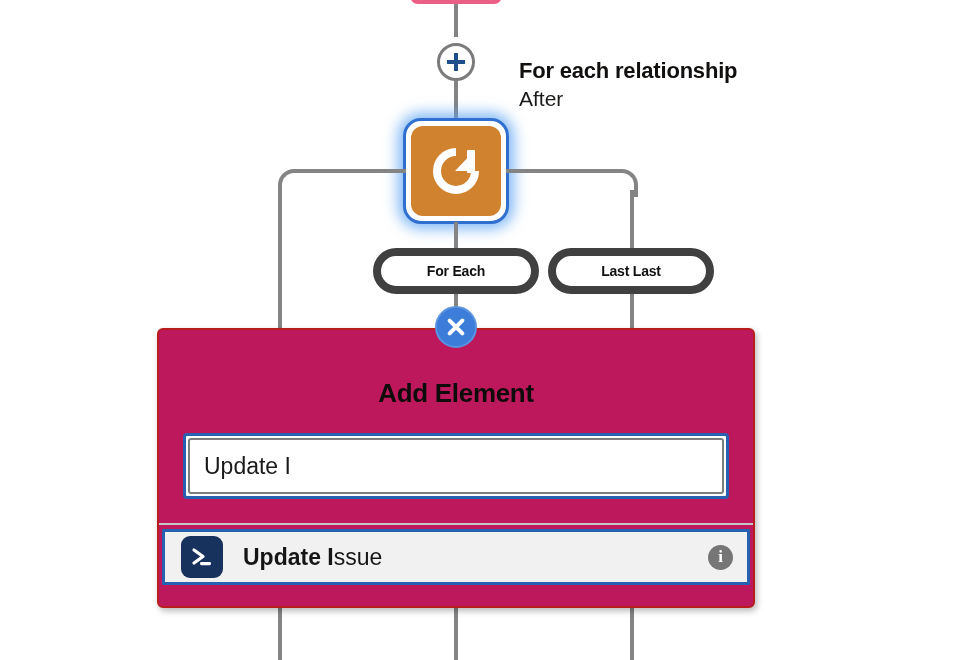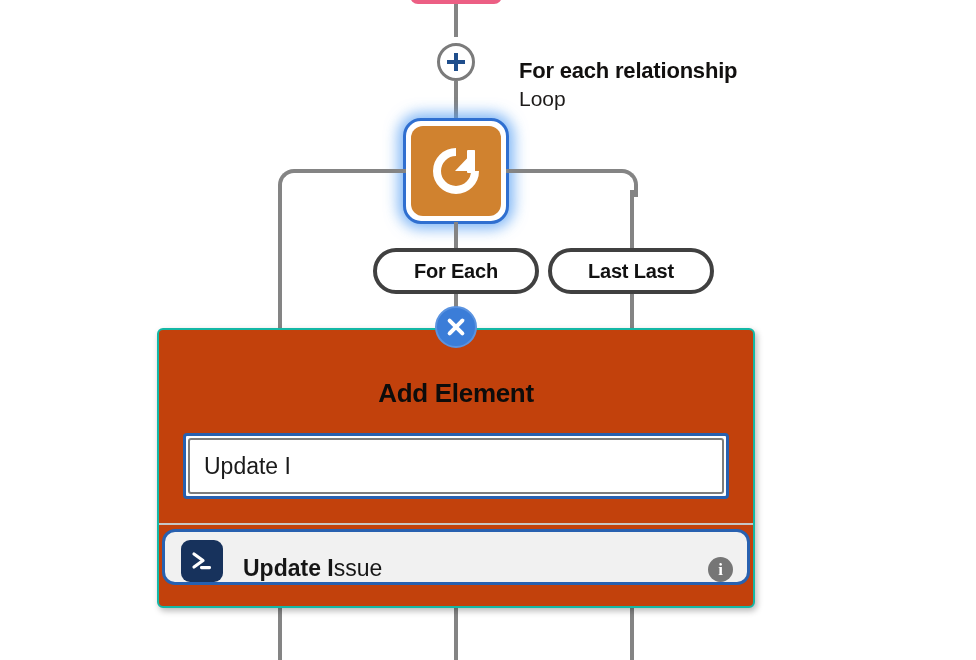--- a/index.html
+++ b/index.html
@@ -117,26 +117,26 @@
     color: #1d1b1a;
     line-height: 28px;
   }
 
   
   .pill {
     position: absolute;
     height: 46px;
     border-radius: 23px;
     background: #ffffff;
-    border: 4px solid #404040;
+    border: 8px solid #404040;
     box-sizing: border-box;
     display: flex;
     align-items: center;
     justify-content: center;
-    font-size: 20px;
+    font-size: 14px;
     font-weight: bold;
     color: #111111;
     letter-spacing: -0.2px;
     cursor: pointer;
   }
 
   
   .close-btn {
     position: absolute;
     width: 42px;
@@ -160,22 +160,22 @@
     margin-top: -2px;
     background: #ffffff;
     border-radius: 2px;
   }
   .close-btn::before { transform: rotate(45deg); }
   .close-btn::after  { transform: rotate(-45deg); }
 
   
   .dialog {
     position: absolute;
-    background: #c2410c;
-    border: 2px solid #14b8a6;
+    background: #be185d;
+    border: 2px solid #b91c1c;
     border-radius: 6px;
     box-sizing: border-box;
     box-shadow: 2px 3px 6px rgba(0,0,0,0.28);
     z-index: 30;
   }
   .dialog-title {
     text-align: center;
     font-size: 26px;
     font-weight: bold;
     color: #0d0c0b;
@@ -206,25 +206,25 @@
   }
   .results-divider {
     margin-top: 24px;
     height: 2px;
     background: #c6c6c6;
   }
   .result-row {
     margin: 4px 3px 3px 3px;
     height: 56px;
     border: 3px solid #2861b0;
-    border-radius: 13px;
+    border-radius: 1px;
     background: #f1f1f1;
     box-sizing: border-box;
     display: flex;
-    align-items: flex-end;
+    align-items: center;
     padding: 0 14px 0 16px;
     cursor: pointer;
   }
   .term-icon {
     width: 42px;
     height: 42px;
     border-radius: 9px;
     background: #17325c;
     flex: 0 0 auto;
     display: flex;
@@ -278,21 +278,21 @@
           <path d="M31 12 A19 19 0 1 0 50 31" fill="none" stroke="#ffffff" stroke-width="8" stroke-linecap="butt"></path>
           <path d="M50 10 L50 31 L30 31 Z" fill="#ffffff"></path>
           <rect x="42" y="10" width="8" height="23" fill="#ffffff" rx="1"></rect>
         </svg>
       </span>
     </div>
   </div>
 
   <div class="node-caption" style="left:519px; top:57px;">
     <div class="node-title">For each relationship</div>
-    <div class="node-subtitle">Loop</div>
+    <div class="node-subtitle">After</div>
   </div>
 
   <div class="hline" style="left:378px; top:169px; width:28px;"></div>
 
   <div class="hline" style="left:506px; top:169px; width:28px;"></div>
 
   <div class="elbow elbow-tl" style="left:278px; top:169px; width:102px; height:24px;"></div>
   <div class="vline" style="left:278px; top:190px; height:140px;"></div>
 
   <div class="elbow elbow-tr" style="left:532px; top:169px; width:102px; height:24px;"></div>

